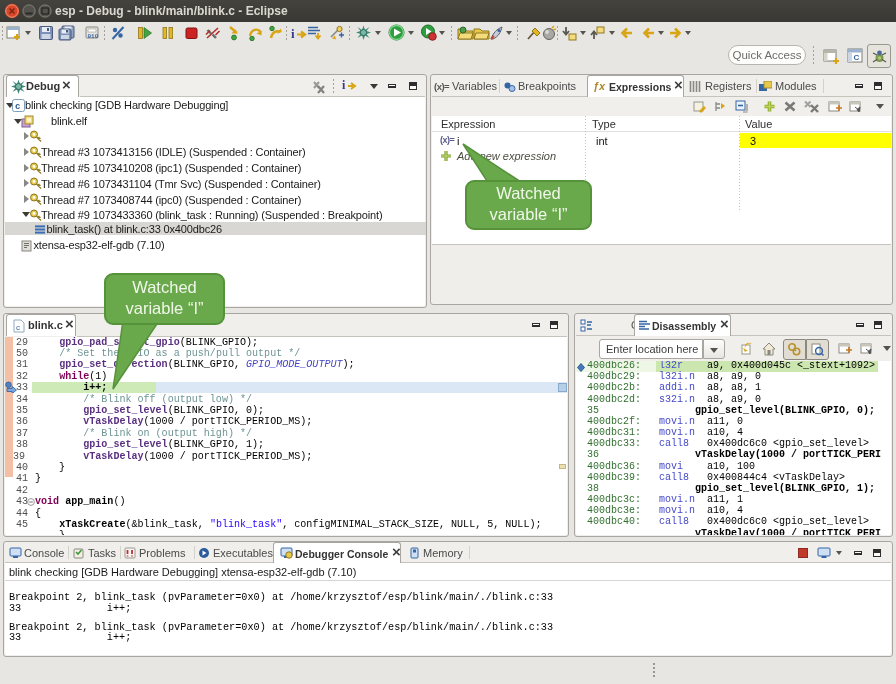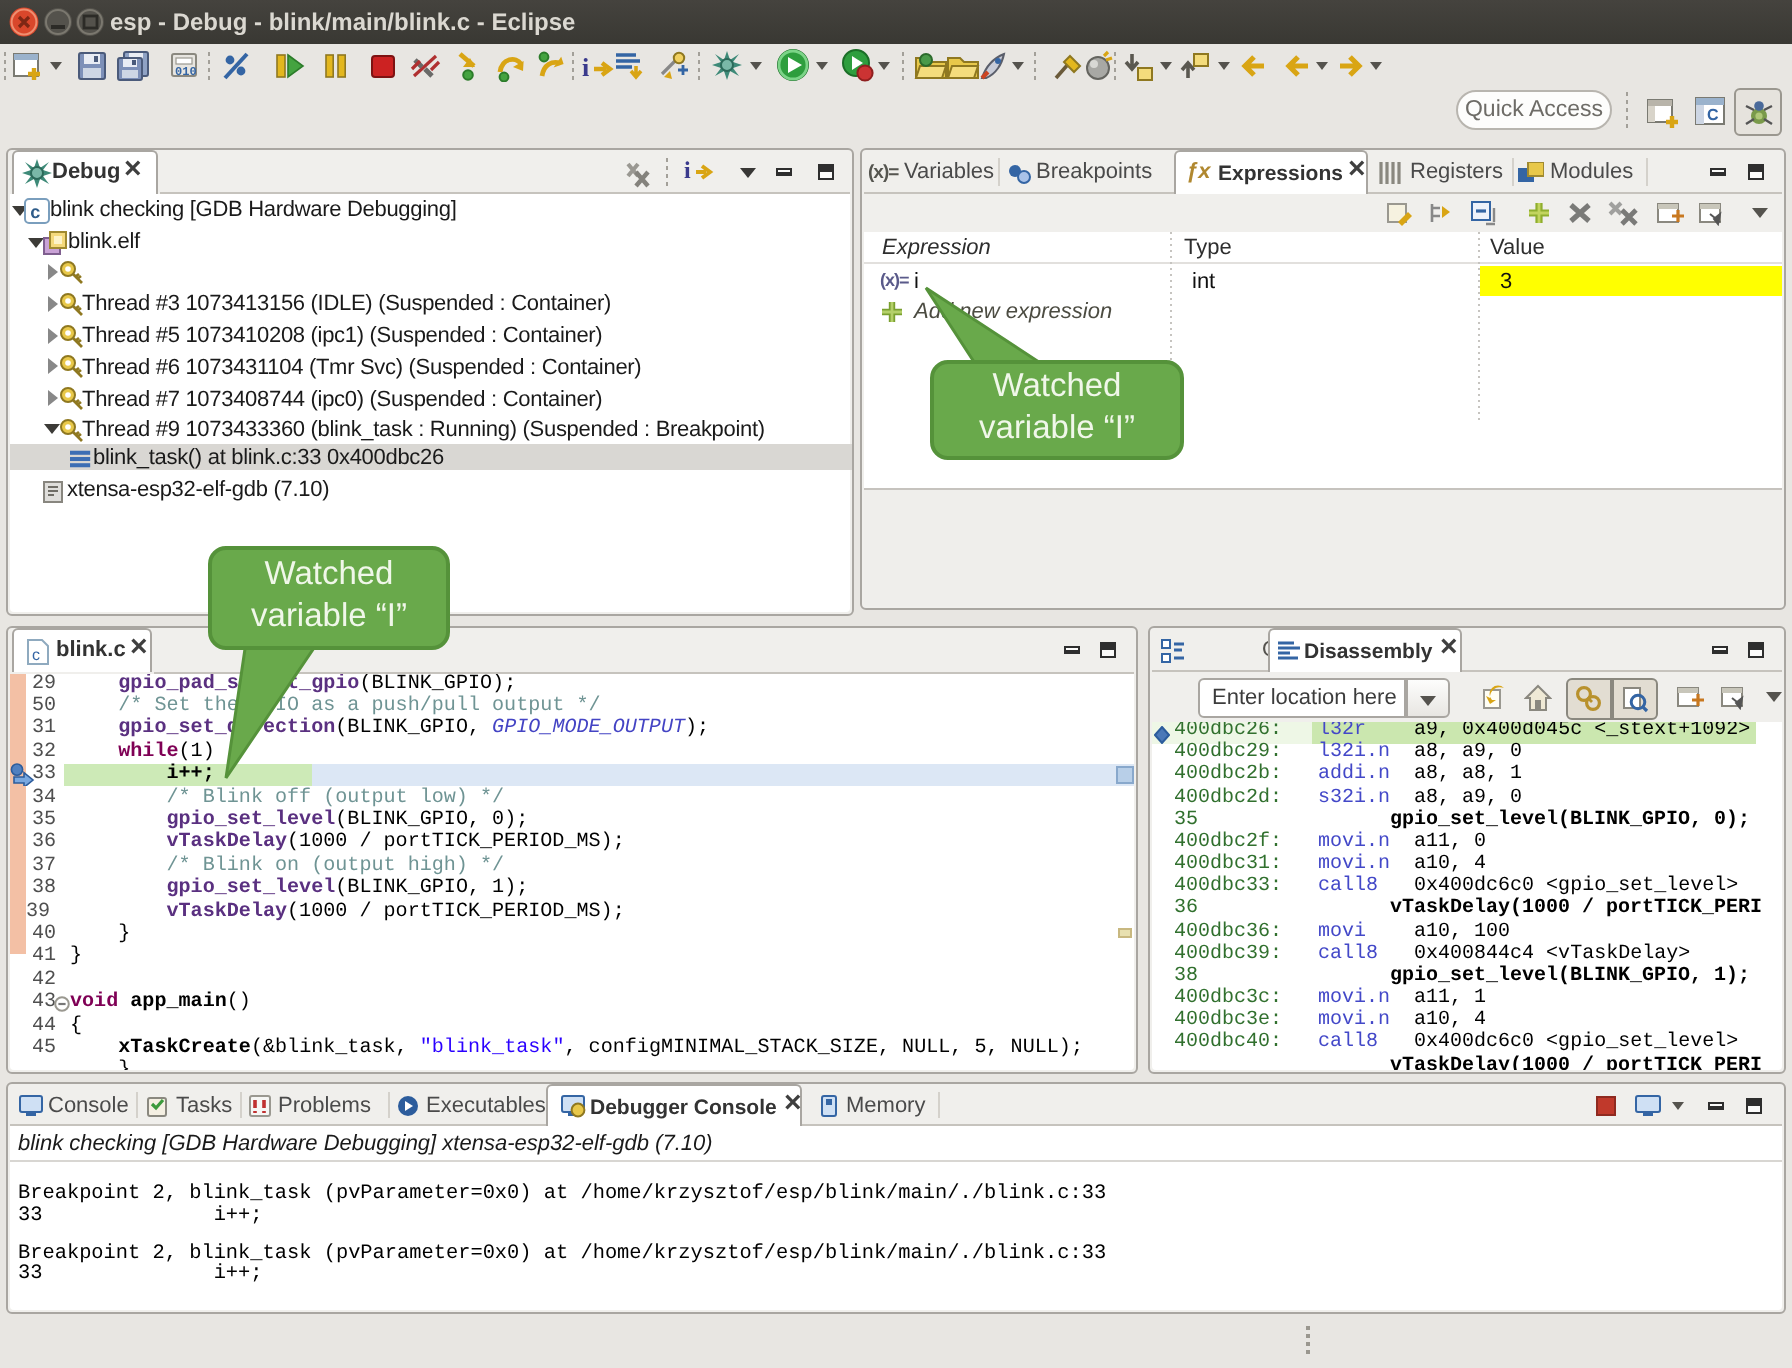--- a/index.html
+++ b/index.html
@@ -273,21 +273,21 @@
       <text x="3" y="10" font-size="9" font-weight="bold" fill="#2f5c8a" font-family="Liberation Mono">c</text>
     </svg>
     <div class="trow" style="left:20px; top:2px;">blink checking [GDB Hardware Debugging]</div>
 
     <div class="tw-down" style="left:9px; top:21.5px;"></div>
     <svg class="ic" style="left:16px; top:18px;" width="13" height="13" viewBox="0 0 13 13">
       <rect x="1" y="4" width="8" height="8" fill="#c9a2d6" stroke="#7f5f8f"></rect>
       <rect x="4" y="1" width="8" height="8" fill="#f4d97c" stroke="#a08a30"></rect>
       <rect x="6" y="3" width="4" height="4" fill="#fdf3c8"></rect>
     </svg>
-    <div class="trow" style="left:29px; top:17.5px;">blink.elf</div>
+    <div class="trow" style="left:29px; top:17.5px;padding-left:17px;">blink.elf</div>
 
     <div class="tw-right" style="left:19px; top:35px;"></div>
     <svg class="ic" style="left:25px; top:33px;" width="12" height="13" viewBox="0 0 12 13">
         <circle cx="4" cy="4.5" r="3.5" fill="#e8c84a" stroke="#8f7820"></circle>
         <circle cx="4" cy="4.5" r="1.4" fill="#fff"></circle>
         <path d="M6.5 7 L11 11.5 M8.5 9.5 L10.5 8 M7.5 8.5 L9.5 7" stroke="#8f7820" stroke-width="1.4"></path>
       </svg>
 
     <div class="tw-right" style="left:19px; top:50.75px;"></div>
     <svg class="ic" style="left:25px; top:48.75px;" width="12" height="13" viewBox="0 0 12 13">
@@ -408,21 +408,21 @@
         <rect x="1" y="2" width="10" height="9" fill="#fff" stroke="#8a887f"></rect>
         <rect x="1" y="2" width="10" height="2.5" fill="#c8c6ba"></rect>
         <path d="M6 7 l5 4 M11 7 l-1 5 -2 -2.5 z" stroke="#555" fill="#555" stroke-width="1"></path>
       </svg>
     <div class="vmenu" style="left:444px; top:7px; border-top-color:#55534e;"></div>
   </div>
   <div class="pbody" style="left:1px; top:41px; right:1px; height:128px;" id="expr-table">
     <div class="abs" style="left:0; top:0; width:100%; height:16px; border-bottom:1px solid #e2e0dd;"></div>
     <div class="abs" style="left:153px; top:0; width:1px; height:96px; background:repeating-linear-gradient(#c6c4c0 0 1px, #fff 1px 3px);"></div>
     <div class="abs" style="left:307px; top:0; width:1px; height:96px; background:repeating-linear-gradient(#c6c4c0 0 1px, #fff 1px 3px);"></div>
-    <div class="abs" style="left:9px; top:2px; font-size:11px; color:#2e2e2e;font-style:italic;">Expression</div>
+    <div class="abs" style="left:9px; top:2px; font-size:11px; color:#2e2e2e;">Expression</div>
     <div class="abs" style="left:160px; top:2px; font-size:11px; color:#2e2e2e;">Type</div>
     <div class="abs" style="left:313px; top:2px; font-size:11px; color:#2e2e2e;">Value</div>
     <div class="abs" style="left:308px; top:17px; right:0; height:15px; background:#ffff00;"></div>
     <div class="abs" style="left:8px; top:19px; font-size:9px; color:#5a5a8a; font-weight:bold; letter-spacing:-0.5px;">(x)=</div>
     <div class="abs" style="left:25px; top:18.5px; font-size:11px; color:#111;">i</div>
     <div class="abs" style="left:164px; top:18.5px; font-size:11px; color:#111;">int</div>
     <div class="abs" style="left:318px; top:18.5px; font-size:11px; color:#111;">3</div>
     <svg class="ic" style="left:8px; top:34px;" width="12" height="12" viewBox="0 0 12 12">
         <path d="M6 1 v10 M1 6 h10" stroke="#7aa030" stroke-width="3.2"></path>
         <path d="M6 1 v10 M1 6 h10" stroke="#b4d06a" stroke-width="1.4"></path>
@@ -620,21 +620,21 @@
     <div class="abs" style="left:794px; top:6px; width:10px; height:10px; background:#c0392b; border:1px solid #8f2a20;"></div>
     <svg class="ic" style="left:813px; top:5px;" width="14" height="12" viewBox="0 0 14 12">
         <rect x="1" y="1" width="12" height="8" rx="1" fill="#cfe0f4" stroke="#3465a4"></rect>
         <rect x="4.5" y="9" width="5" height="2" fill="#3465a4"></rect>
       </svg>
     <div class="darr" style="left:832px; top:9px;"></div>
     <div class="wmin" style="left:850px; top:9px;"></div>
     <div class="wmax" style="left:869px; top:7px;"></div>
   </div>
   <div class="pbody" style="left:1px; top:21px; right:1px; bottom:1px; border-radius:0 0 2px 2px;" id="console-body">
-    <div class="abs" style="left:4px; top:3px; font-size:11px; color:#1a1a1a;font-style:italic;">blink checking [GDB Hardware Debugging] xtensa-esp32-elf-gdb (7.10)</div>
+    <div class="abs" style="left:4px; top:3px; font-size:11px; color:#1a1a1a;">blink checking [GDB Hardware Debugging] xtensa-esp32-elf-gdb (7.10)</div>
     <div class="abs" style="left:0; top:17px; width:100%; height:1px; background:#d8d6d2;"></div>
     <div class="cline" style="top:30px;">Breakpoint 2, blink_task (pvParameter=0x0) at /home/krzysztof/esp/blink/main/./blink.c:33</div>
     <div class="cline" style="top:40.6px;">33              i++;</div>
     <div class="cline" style="top:59.5px;">Breakpoint 2, blink_task (pvParameter=0x0) at /home/krzysztof/esp/blink/main/./blink.c:33</div>
     <div class="cline" style="top:70px;">33              i++;</div>
   </div>
 </div>
 
 <div style="position:absolute; left:653px; top:663px; width:2px; height:14px;
   background:repeating-linear-gradient(#9a978f 0 2px, #e8e6e2 2px 4px);"></div>

